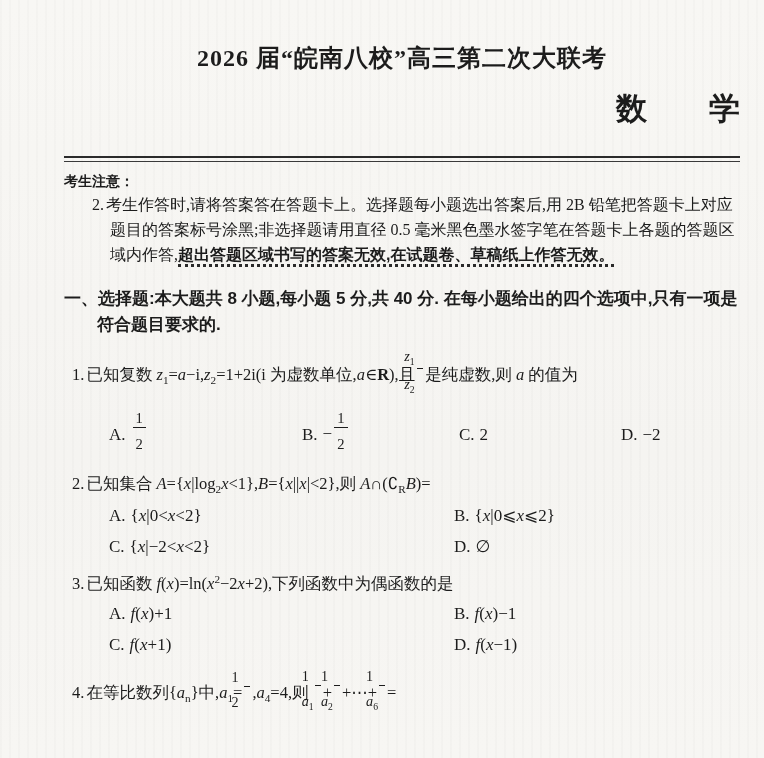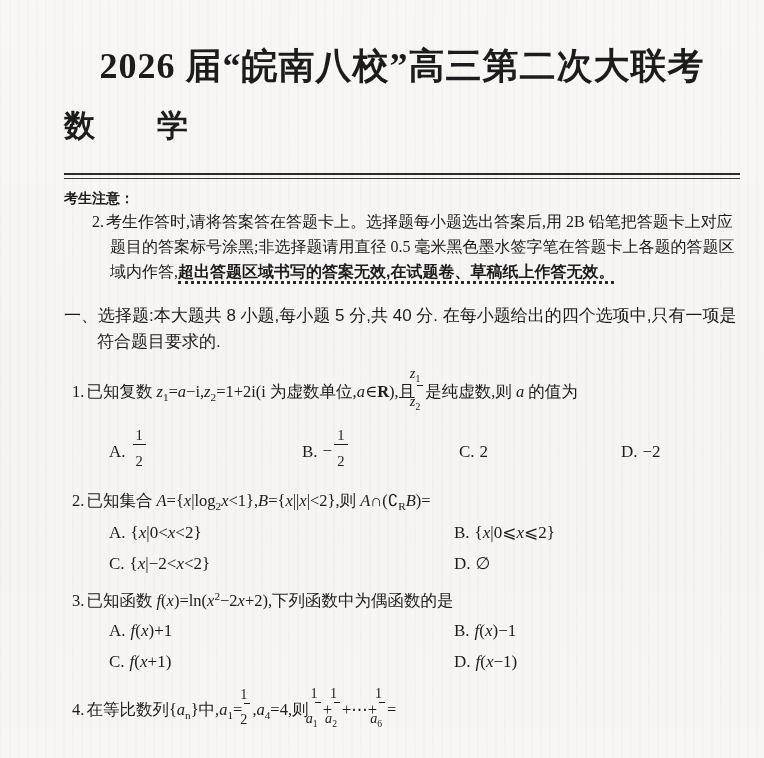--- a/index.html
+++ b/index.html
@@ -6,49 +6,49 @@
   body{
     width:764px;height:758px;overflow:hidden;
     background:
       repeating-linear-gradient(90deg, rgba(0,0,0,0.015) 0 2px, rgba(0,0,0,0) 2px 9px),
       linear-gradient(180deg,#f8f7f4 0%,#f5f4f1 60%,#f7f6f3 100%);
     color:#1c1c1c;
     font-family:"Liberation Serif","DejaVu Serif",serif;
   }
   .page{padding:42px 24px 0 64px;}
   .title{
-    text-align:center;font-size:36px;font-weight:700;letter-spacing:1px;
+    text-align:center;font-size:24px;font-weight:700;letter-spacing:1px;
     font-family:"Liberation Serif","DejaVu Serif",serif;
   }
   .subject{
-    margin-top:14px;text-align:left;font-size:31px;font-weight:800;
+    margin-top:14px;text-align:right;font-size:31px;font-weight:800;
     font-family:Liberation Serif, serif;
   }
   .rule{margin-top:26px;height:3px;border-top:2px solid #2b2b2b;border-bottom:1px solid #3a3a3a;}
   .notice{margin-top:11px;}
   .notice-head{font-size:14px;font-weight:800;font-family:"Liberation Sans","DejaVu Sans",sans-serif;}
   .nitem{padding-left:46px;text-indent:-18px;font-size:16px;line-height:25px;margin-top:1px;}
   .nitem .nnum{margin-right:2px;}
   .em{
     font-weight:800;font-family:"Liberation Sans","DejaVu Sans",sans-serif;
     border-bottom:3px dotted #2a2a2a;padding-bottom:1px;
   }
   .sec{
-    margin-top:19px;font-size:17px;font-weight:400;line-height:26px;
+    margin-top:19px;font-size:17px;font-weight:700;line-height:26px;
     font-family:"Liberation Sans","DejaVu Sans",sans-serif;
     padding-left:33px;text-indent:-33px;
   }
   .q{margin-top:11px;}
   .qstem{font-size:16.5px;line-height:1.55;padding-left:16px;text-indent:-16px;margin-left:8px;}
   .qnum{margin-right:2px;}
   var{font-style:italic;font-family:"Liberation Serif","DejaVu Serif",serif;}
   sub,sup{font-size:0.68em;}
   .fr{
     display:inline-flex;flex-direction:column;align-items:center;
-    vertical-align:middle;line-height:1.12;font-size:0.86em;margin:0 2px;text-align:right;
+    vertical-align:middle;line-height:1.12;font-size:0.86em;margin:0 2px;
   }
   .fr .n{padding:0 3px;}
   .fr .d{border-top:1.4px solid #1c1c1c;padding:8px 3px;}
   .optrow4{display:grid;grid-template-columns:193px 157px 162px auto;margin-left:45px;margin-top:7px;align-items:center;}
   .optrow2{display:grid;grid-template-columns:345px auto;margin-left:45px;margin-top:4px;row-gap:5px;}
   .opt{font-size:17px;display:flex;align-items:center;min-height:26px;}
   .opt .olab{margin-right:5px;}
   .frq .opt{min-height:42px;}
 </style>
 </head>

